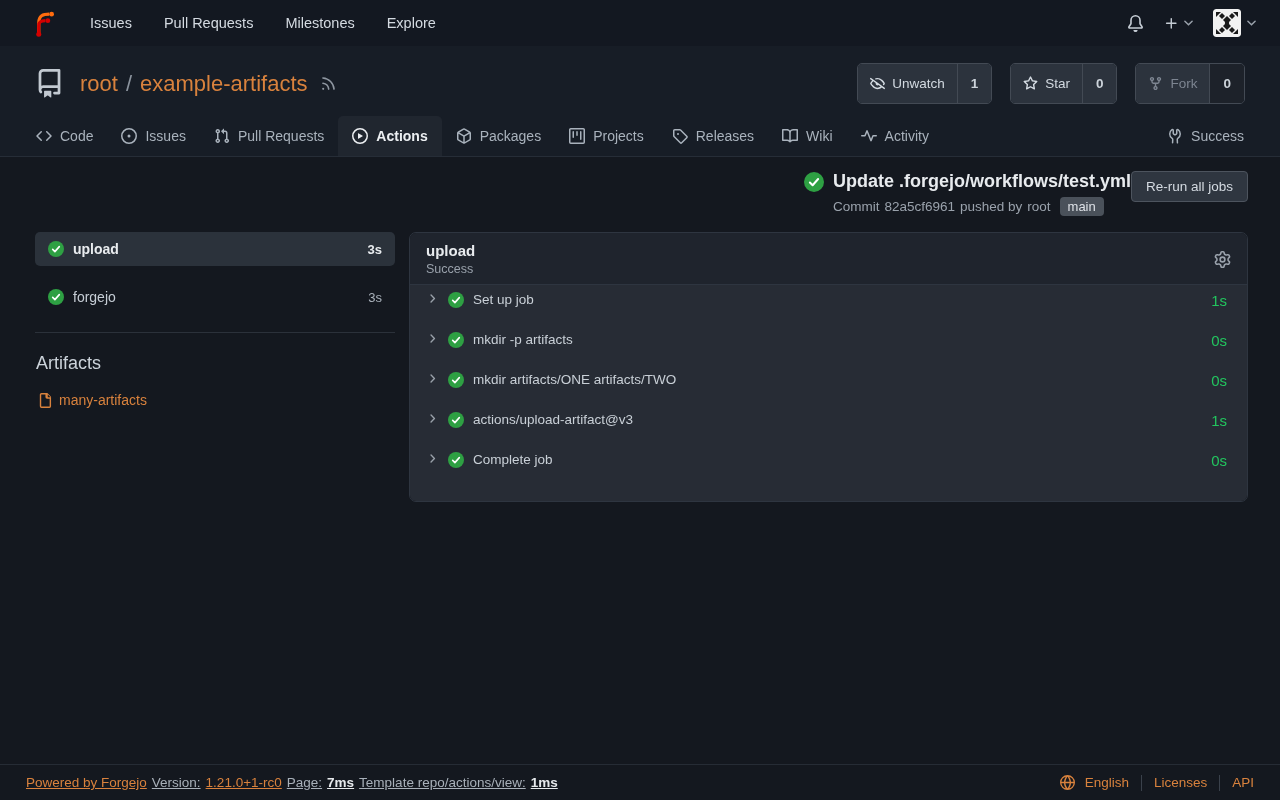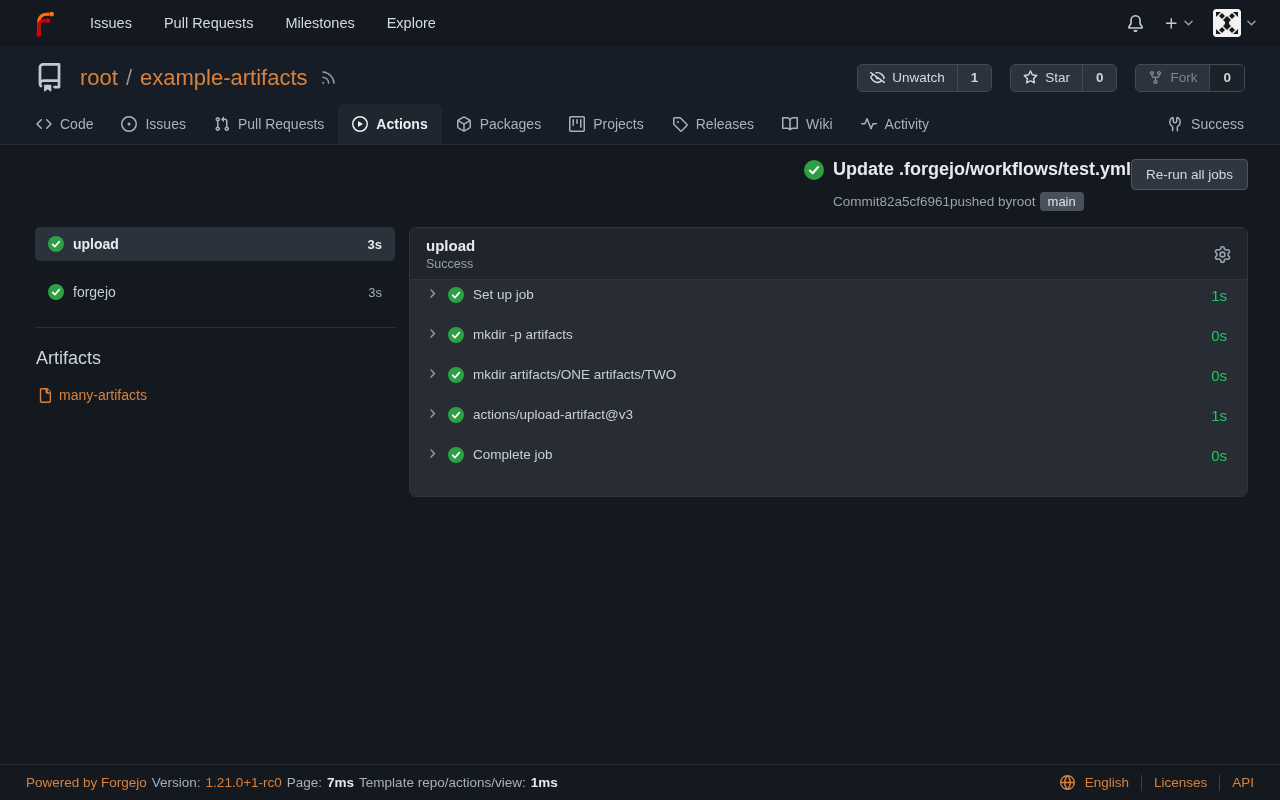--- a/index.html
+++ b/index.html
@@ -33,21 +33,21 @@
 
   
   .repo-band { background:#171d26; border-bottom:1px solid #262d37; flex:0 0 auto; }
   .repo-title-row { display:flex; align-items:center; padding:17px 35px 0 35px; }
   .repo-icon { color:#c2c9d1; margin-right:16px; }
   .repo-title { font-size:22px; display:flex; align-items:baseline; gap:8px; }
   .repo-owner, .repo-name { color:#d9823d; }
   .repo-sep { color:#8b939d; }
   .rss-icon { color:#8f97a1; margin-left:12px; align-self:center; }
   .repo-actions { margin-left:auto; display:flex; gap:18px; }
-  .btn-group { display:flex; border:1px solid #434a54; border-radius:5px; overflow:hidden; height:28px; }
+  .btn-group { display:flex; border:1px solid #434a54; border-radius:5px; overflow:hidden; height:41px; }
   .btn-main {
     display:flex; align-items:center; gap:7px; background:#2c333d;
     color:#d3dae1; font-size:13.5px; font-weight:500; padding:0 12px;
   }
   .btn-count {
     display:flex; align-items:center; background:#2c333d; color:#cdd4db;
     font-size:13.5px; font-weight:600; padding:0 13px; border-left:1px solid #434a54;
   }
   .btn-group.disabled .btn-main { color:#7d8591; }
   .btn-group.disabled .btn-count { background:#1d222a; }
@@ -62,21 +62,21 @@
     background:#20262f; color:#eceff2; font-weight:600;
     border-radius:5px 5px 0 0;
   }
   .tab-spacer { flex:1; }
 
   
   .page-content { flex:1; padding:14px 32px 0 35px; }
   .run-header { display:flex; justify-content:flex-end; align-items:flex-start; }
   .run-title-row { display:flex; align-items:center; gap:9px; }
   .run-title { font-size:18px; font-weight:700; color:#e8ebee; }
-  .run-meta { margin:12px 0 0 29px; font-size:13.5px; color:#9aa2ac; display:flex; align-items:center; }
+  .run-meta { margin:5px 0 0 29px; font-size:13.5px; color:#9aa2ac; display:flex; align-items:center; gap:5px; }
   .branch-badge {
     background:#4a515a; color:#dde1e6; font-size:13px;
     border-radius:4px; padding:2px 8px; margin-left:4px;
   }
   .rerun-btn {
     background:#2f3640; border:1px solid #4d545e; color:#d4dae1;
     font-size:13.5px; border-radius:4px; padding:7px 14px; cursor:pointer;
     font-family:"Liberation Sans", sans-serif;
   }
 
@@ -115,21 +115,21 @@
   .step-name { flex:1; font-size:13.5px; color:#c9d0d7; }
   .step-duration { font-size:15px; color:#22c55e;margin-left:20px; }
 
   
   .footer {
     flex:0 0 36px; border-top:1px solid #262c35;
     display:flex; align-items:center; padding:0 26px;
     font-size:13.5px; color:#a8b0b9;
   }
   .footer a { color:#d9823d; }
-  .footer .seg { margin-right:5px; white-space:pre; }
+  .footer .seg { margin-right:5px; white-space:pre;text-decoration:underline; }
   .footer b { color:#e6e9ec; }
   .footer-spacer { flex:1; }
   .footer-right { display:flex; align-items:center; }
   .footer-lang { display:flex; align-items:center; gap:10px; color:#ccd3da; }
   .footer-div { width:1px; height:16px; background:#3a414b; margin:0 12px; }
 </style>
 </head>
 <body>
 
 <nav class="navbar">

